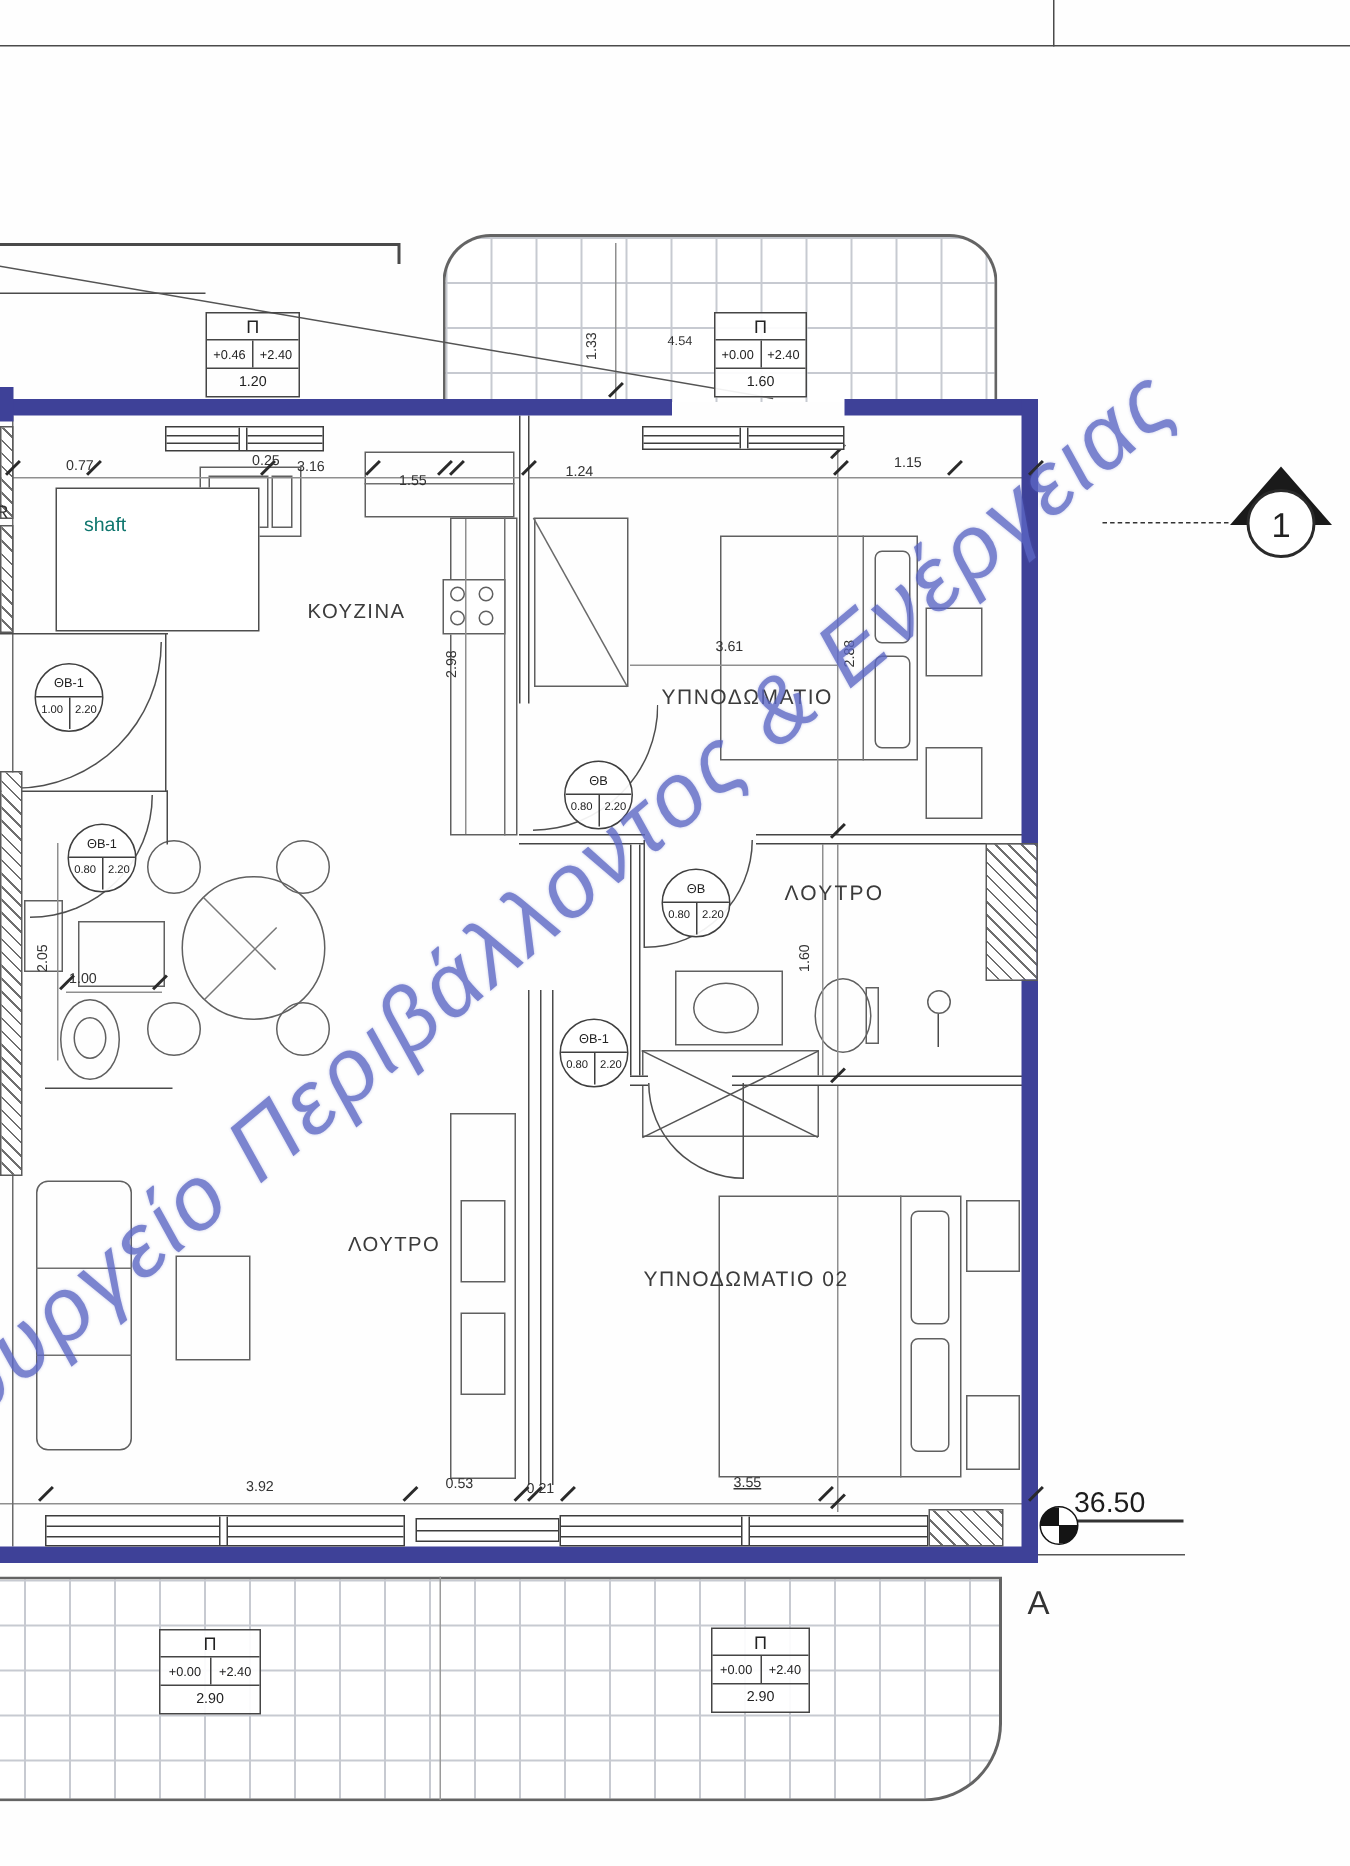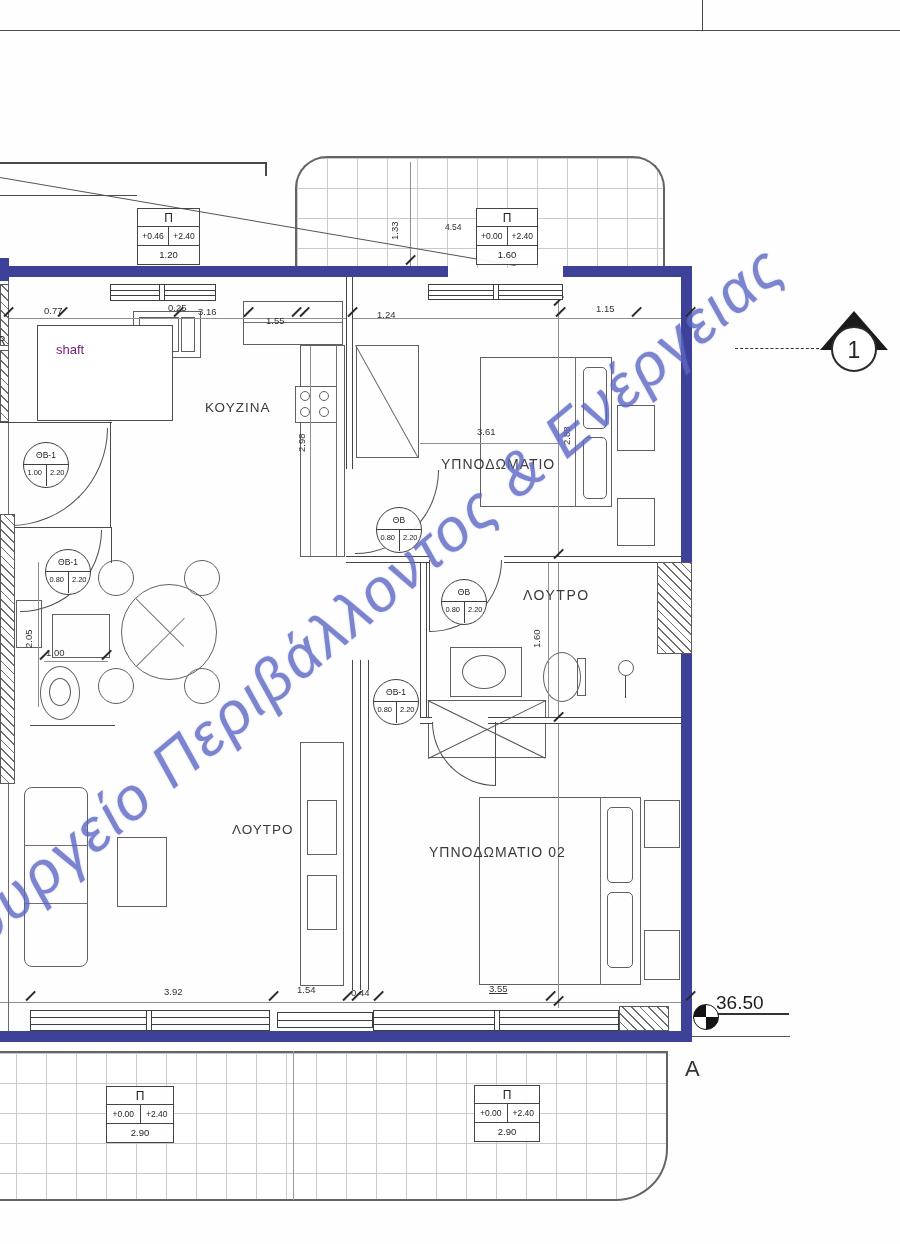--- a/index.html
+++ b/index.html
@@ -127,21 +127,21 @@
   <div class="ln" style="left:352px;top:660px;width:1.2px;height:330px;"></div>
   <div class="ln" style="left:360px;top:660px;width:1.2px;height:330px;"></div>
   <div class="ln" style="left:368px;top:660px;width:1.2px;height:330px;"></div>
   <div class="ln" style="left:0;top:527px;width:112px;height:1.4px;"></div>
   <div class="ln" style="left:111px;top:527px;width:1.4px;height:36px;"></div>
   <div class="ln" style="left:30px;top:725px;width:85px;height:1.4px;"></div>
   <div class="ln" style="left:0;top:422px;width:112px;height:1.4px;"></div>
   <div class="ln" style="left:110px;top:422px;width:1.4px;height:106px;"></div>
 
   <div class="box" style="left:37px;top:325px;width:136px;height:96px;background:#fff;"></div>
-  <div class="txt" style="left:56px;top:342px;font-size:13px;color:#701a75;">shaft</div>
+  <div class="txt" style="left:56px;top:342px;font-size:13px;color:#0f766e;">shaft</div>
 
   <div class="arc" style="left:10px;top:428px;width:98px;height:98px;border-right:1.2px solid #4e4e4e;border-bottom:1.2px solid #4e4e4e;border-radius:0 0 100% 0;"></div>
   <div class="arc" style="left:20px;top:530px;width:82px;height:82px;border-right:1.2px solid #4e4e4e;border-bottom:1.2px solid #4e4e4e;border-radius:0 0 100% 0;"></div>
   <div class="arc" style="left:355px;top:470px;width:84px;height:84px;border-right:1.2px solid #4e4e4e;border-bottom:1.2px solid #4e4e4e;border-radius:0 0 100% 0;"></div>
   <div class="arc" style="left:430px;top:560px;width:72px;height:72px;border-right:1.2px solid #4e4e4e;border-bottom:1.2px solid #4e4e4e;border-radius:0 0 100% 0;"></div>
   <div class="ln" style="left:429px;top:560px;width:1.3px;height:72px;"></div>
   <div class="arc" style="left:432px;top:722px;width:64px;height:64px;border-left:1.2px solid #4e4e4e;border-bottom:1.2px solid #4e4e4e;border-radius:0 0 0 100%;"></div>
   <div class="ln" style="left:495px;top:722px;width:1.3px;height:64px;"></div>
 
   <div class="fur" style="left:133px;top:311px;width:68px;height:47px;"></div>
@@ -246,22 +246,22 @@
   <div class="txt" style="left:596px;top:303px;">1.15</div>
   <div class="txt vt" style="left:389px;top:240px;">1.33</div>
   <div class="txt" style="left:445px;top:222px;font-size:8.5px;">4.54</div>
   <div class="txt vt" style="left:296px;top:452px;">2.98</div>
   <div class="txt" style="left:477px;top:426px;">3.61</div>
   <div class="txt vt" style="left:561px;top:445px;">2.88</div>
   <div class="txt vt" style="left:531px;top:648px;">1.60</div>
   <div class="txt vt" style="left:23px;top:648px;">2.05</div>
   <div class="txt" style="left:46px;top:647px;">1.00</div>
   <div class="txt" style="left:164px;top:986px;">3.92</div>
-  <div class="txt" style="left:297px;top:984px;">1.54</div>
-  <div class="txt" style="left:351px;top:987px;">0.44</div>
+  <div class="txt" style="left:297px;top:984px;">0.53</div>
+  <div class="txt" style="left:351px;top:987px;">0.21</div>
   <div class="txt" style="left:489px;top:983px;text-decoration:underline;">3.55</div>
 
   <div class="txt rm" style="left:205px;top:400px;font-size:13.5px;">ΚΟΥΖΙΝΑ</div>
   <div class="txt rm" style="left:441px;top:456px;">ΥΠΝΟΔΩΜΑΤΙΟ</div>
   <div class="txt rm" style="left:523px;top:587px;letter-spacing:1.5px;">ΛΟΥΤΡΟ</div>
   <div class="txt rm" style="left:232px;top:822px;font-size:13.5px;">ΛΟΥΤΡΟ</div>
   <div class="txt rm" style="left:429px;top:844px;">ΥΠΝΟΔΩΜΑΤΙΟ 02</div>
   <div class="txt" style="left:-3px;top:334px;font-size:12px;">R</div>
 
   <div class="tag" style="left:23px;top:442px;">

